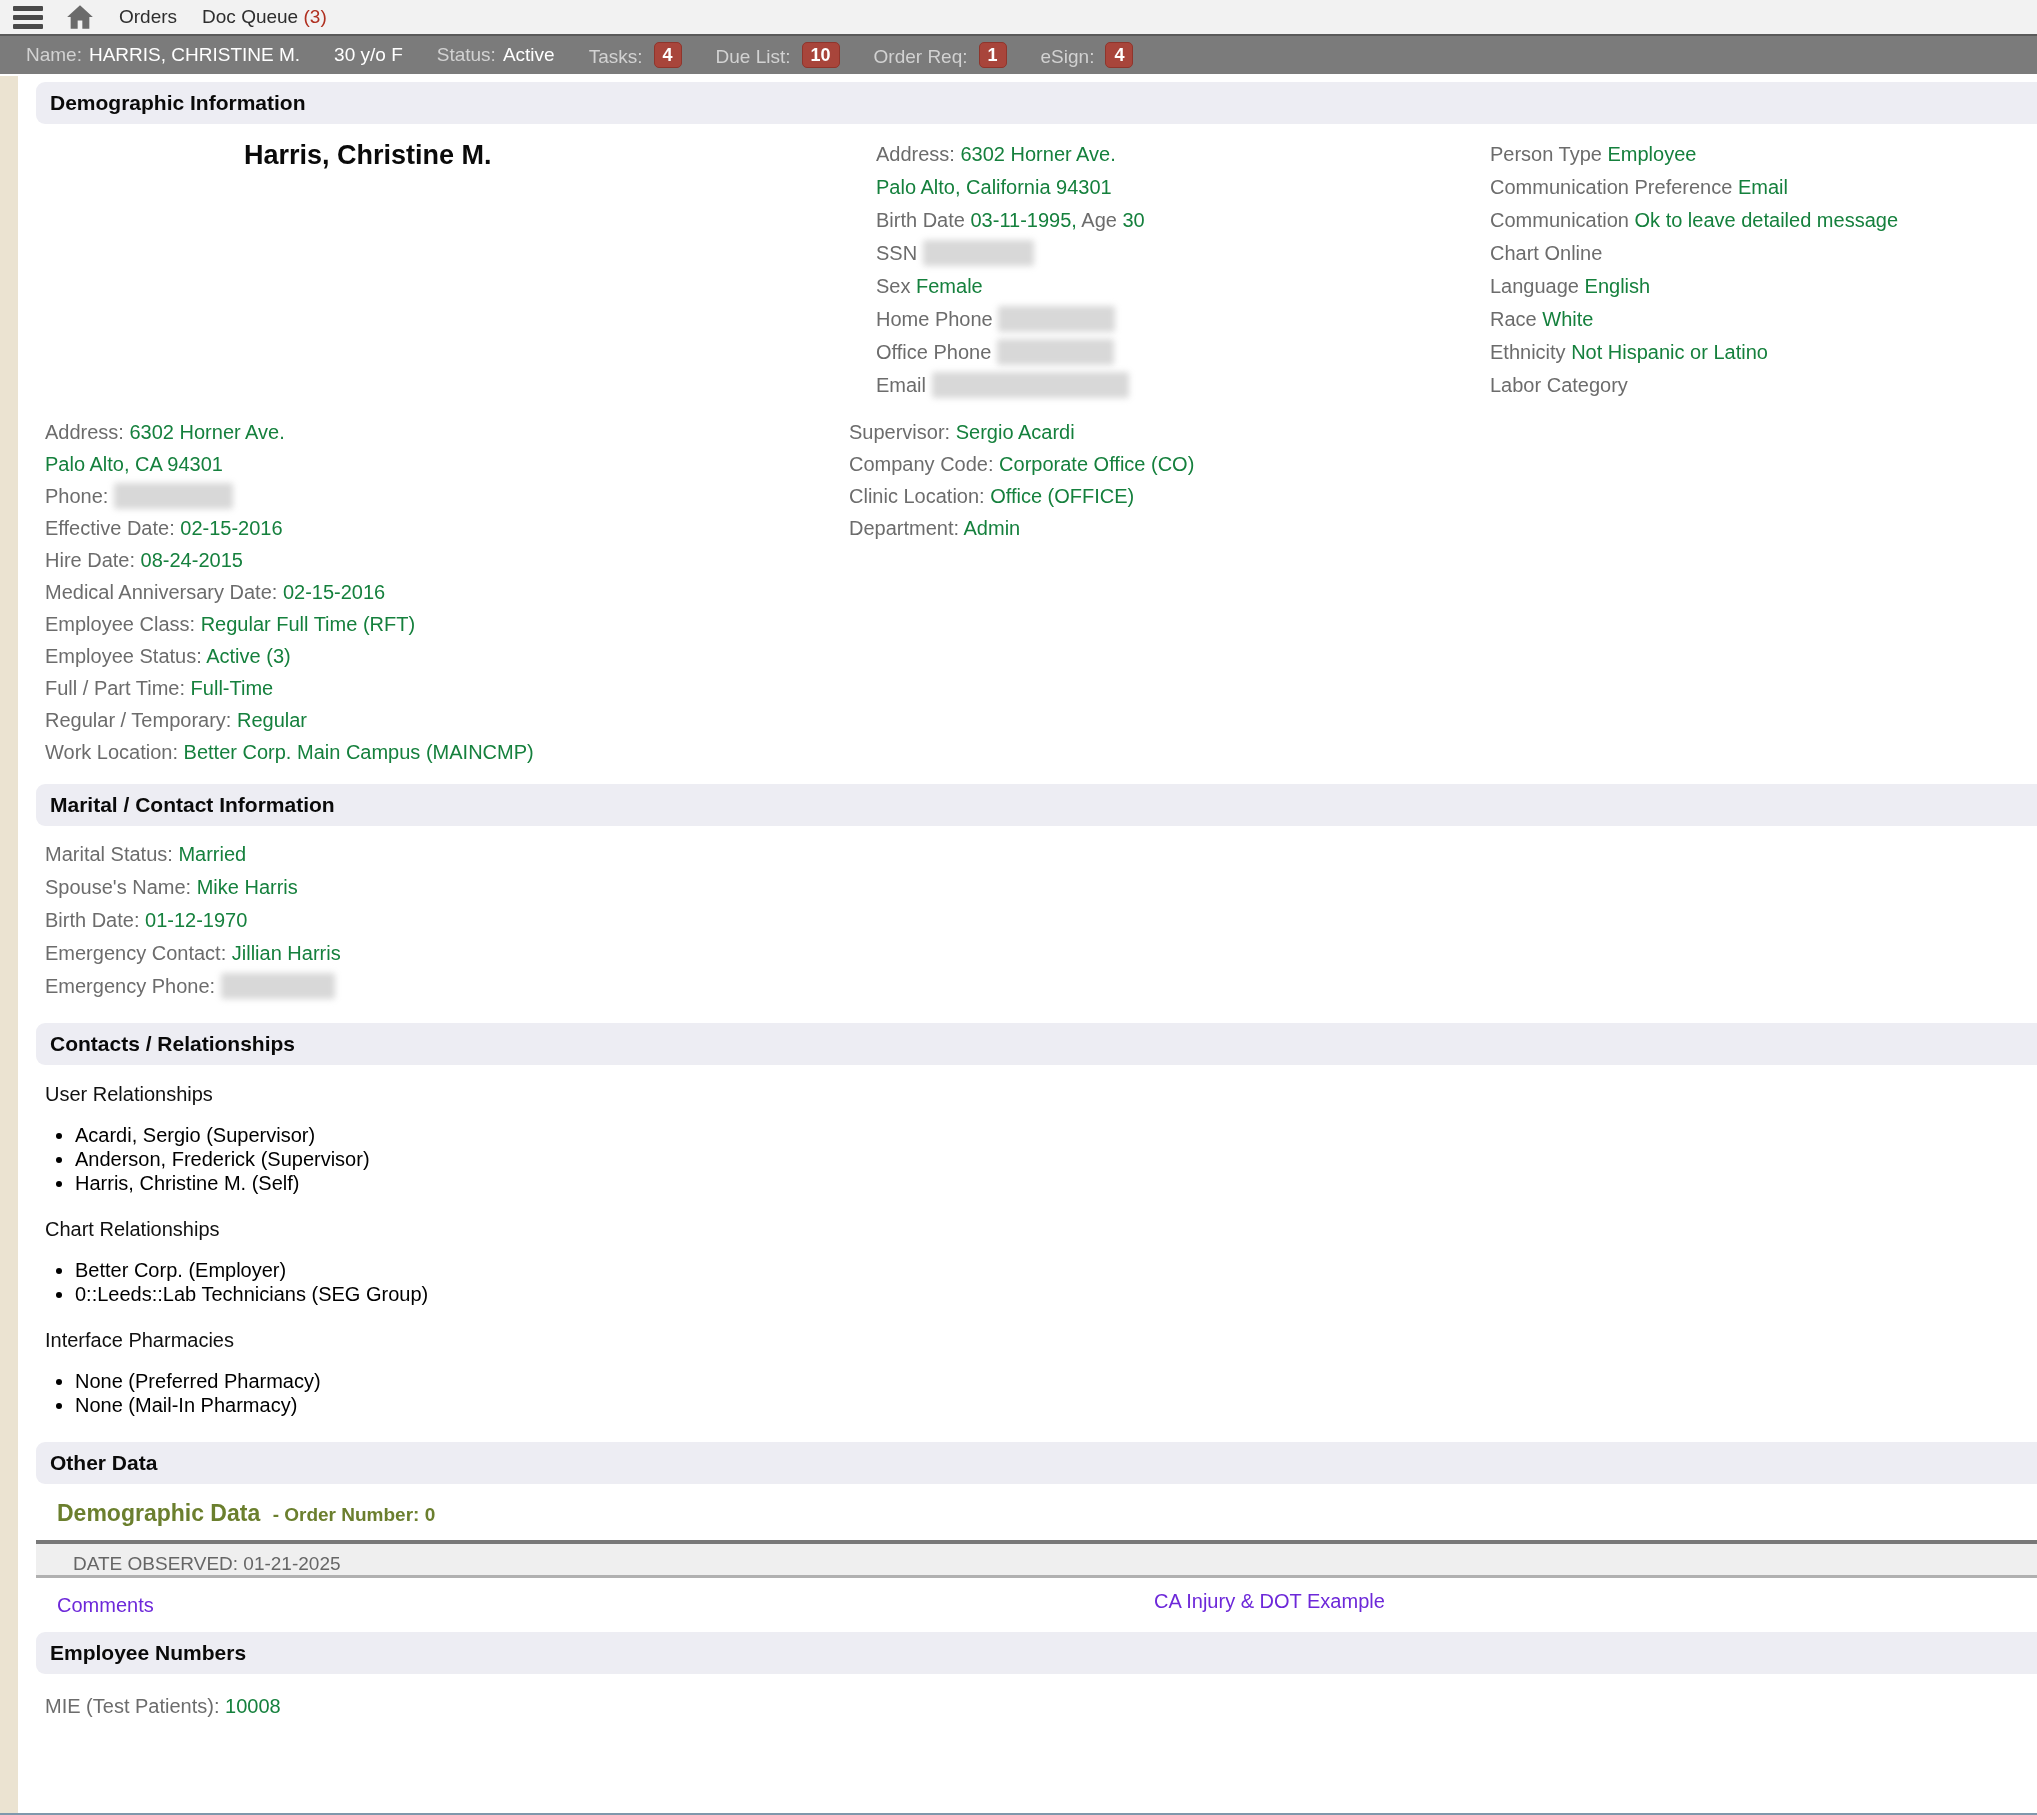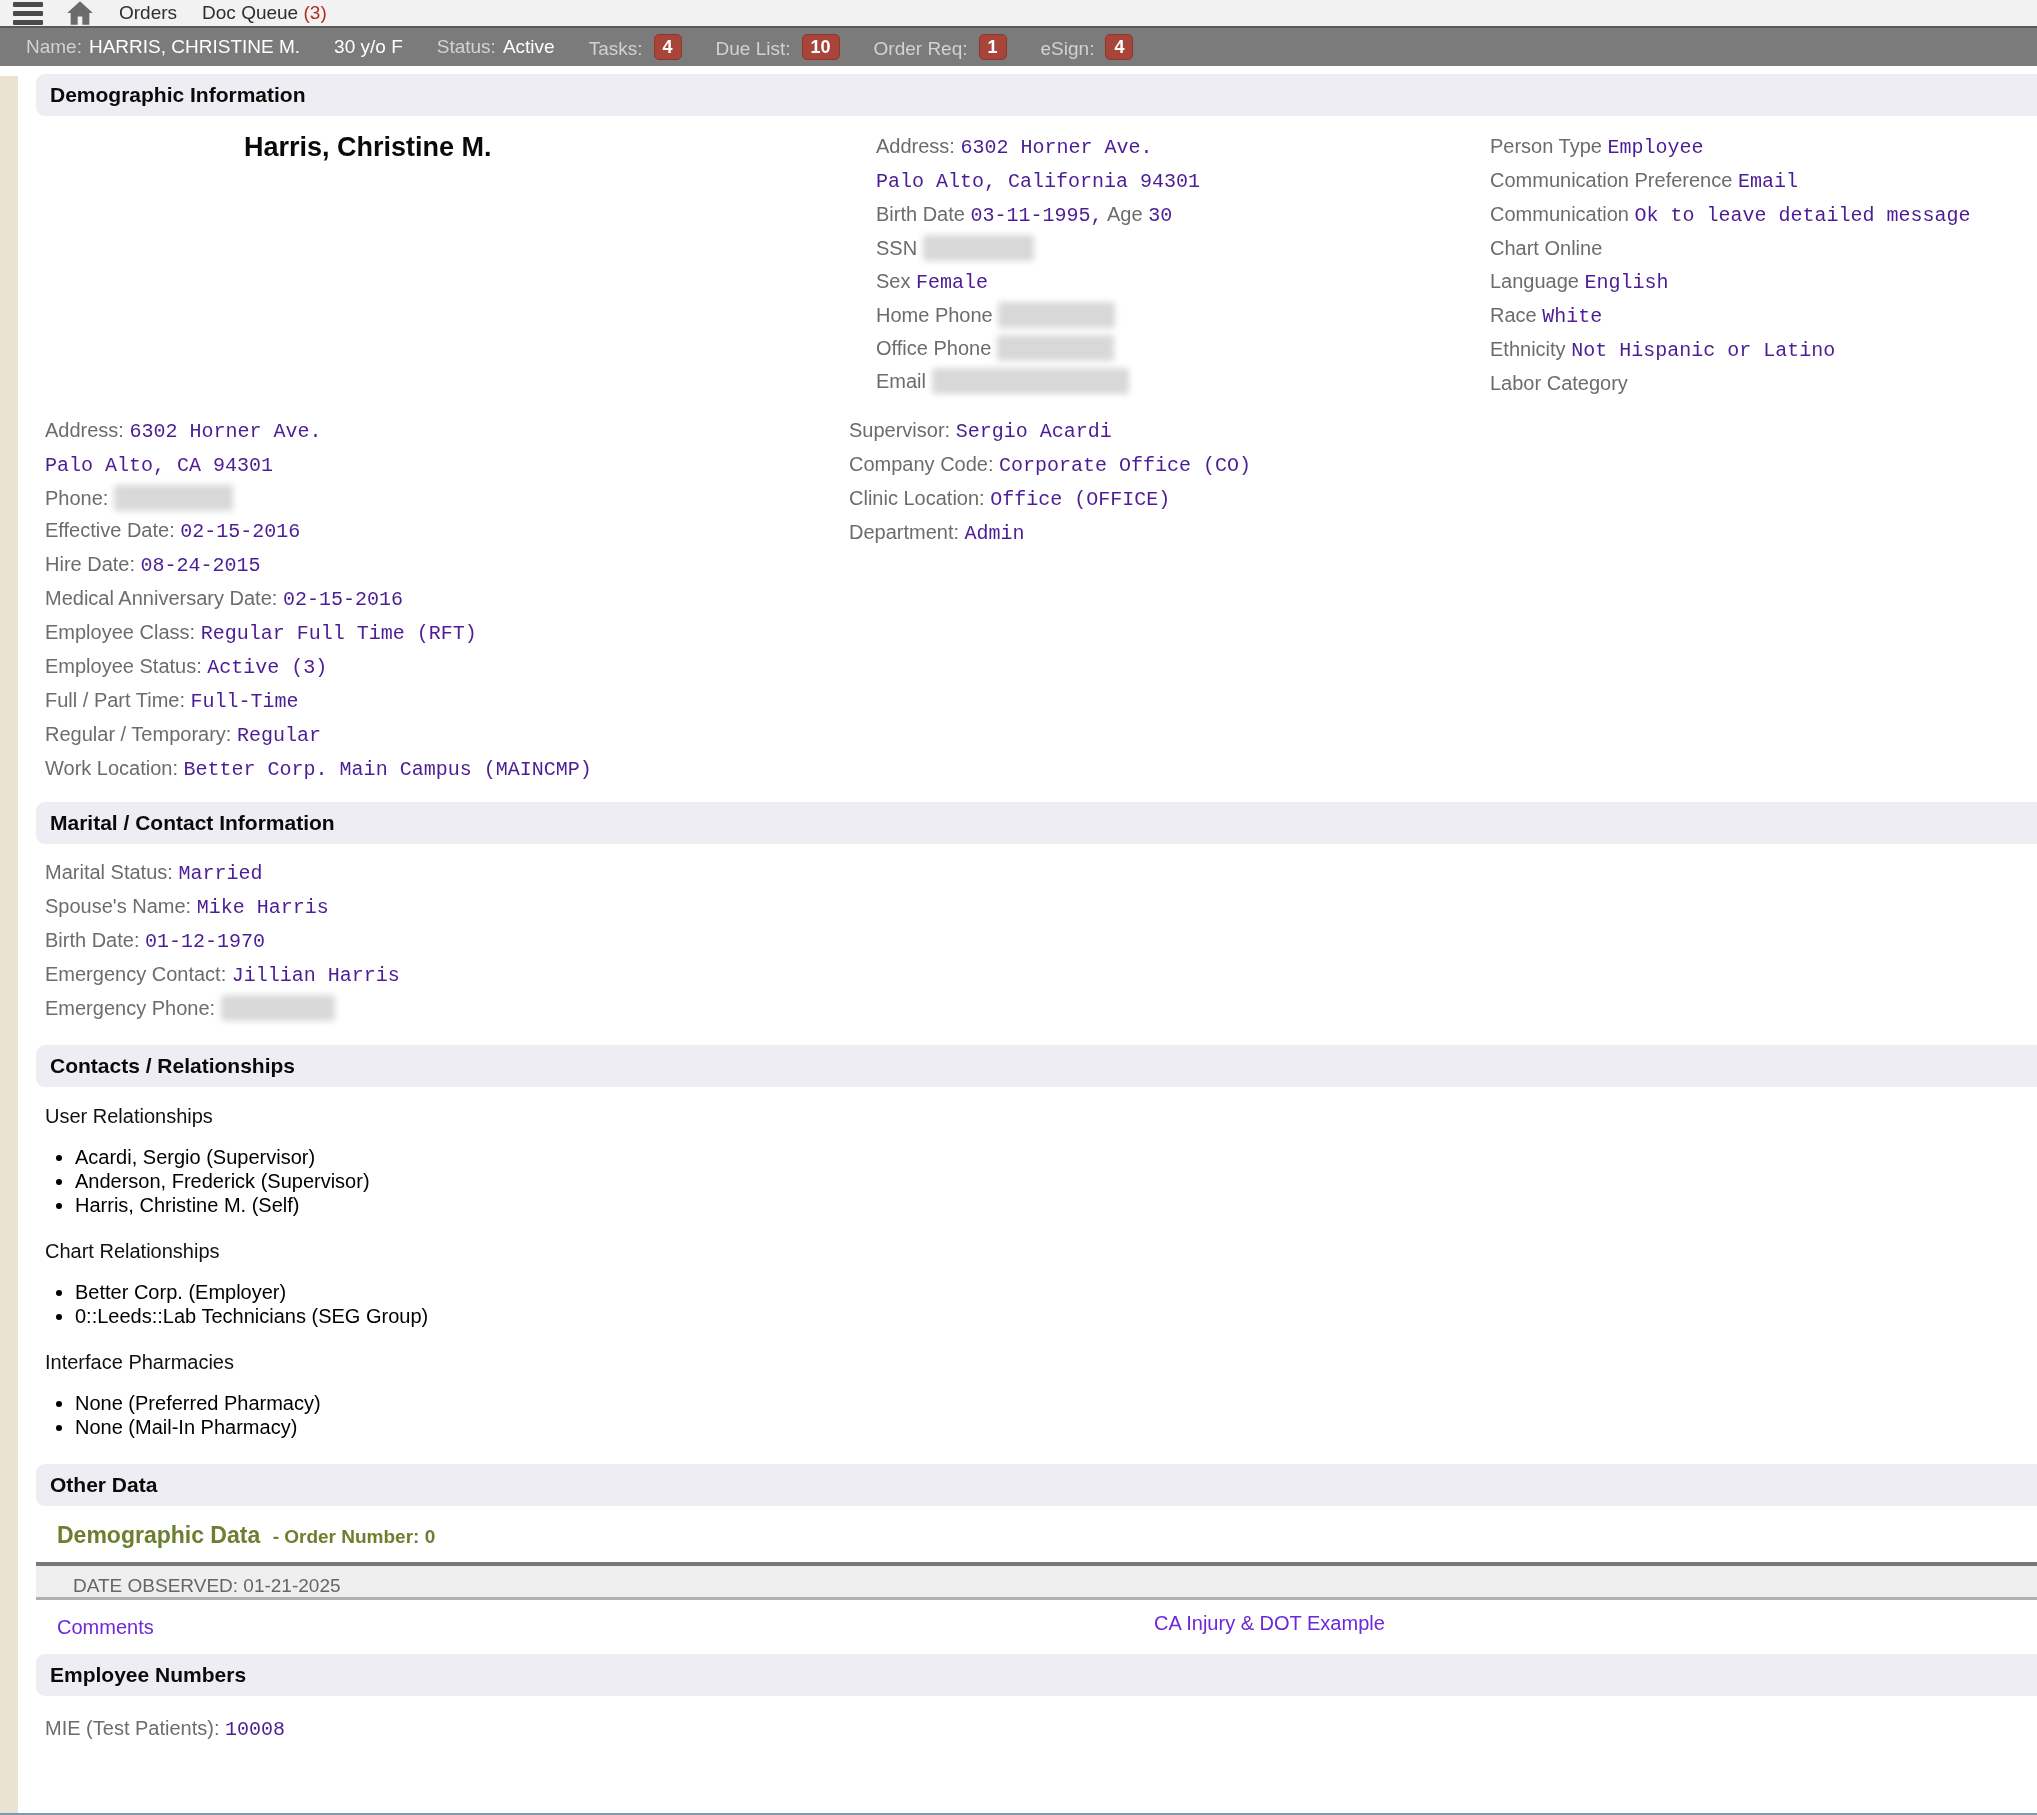--- a/index.html
+++ b/index.html
@@ -6,21 +6,21 @@
     --badge-red:#a8453b; --count-red:#b03020; --link-green:#6b7f2e;
     --bar-gray:#7b7b7b; --section-header-bg:#ededf3; --left-strip:#ebe3d1;
     --label-gray:#6c6c6c;
   }
   *{box-sizing:border-box;}
   html,body{margin:0;padding:0;}
   body{font-family:"Liberation Sans","DejaVu Sans",sans-serif;background:#fff;}
   .page{position:relative;width:2038px;height:1816px;background:#fff;overflow:hidden;}
 
   
-  .toolbar{height:28px;background:#f2f2f2;border-bottom:2px solid #5a5a5a;
+  .toolbar{height:36px;background:#f2f2f2;border-bottom:2px solid #5a5a5a;
     display:flex;align-items:center;padding-left:13px;}
   .hamburger{display:inline-flex;flex-direction:column;justify-content:center;gap:4px;width:30px;cursor:pointer;}
   .hamburger i{display:block;height:5px;background:#4a4a4a;border-radius:1px;}
   .home{margin-left:23px;display:inline-flex;align-items:center;cursor:pointer;}
   .nav-link{margin-left:25px;font-size:19px;color:#2e2e2e;cursor:pointer;white-space:nowrap;}
   .nav-count{color:var(--count-red);}
 
   
   .patient-bar{height:38px;background:var(--bar-gray);display:flex;align-items:center;
     padding-left:26px;font-size:19px;white-space:nowrap;}
@@ -37,21 +37,21 @@
     line-height:42px;font-weight:bold;font-size:21px;color:#0a0a0a;padding-left:14px;}
   .sh-demo{margin-top:8px;}
   .sh-emp{margin-top:68px;}
   .sh-marital{margin-top:16px;}
   .sh-contacts{margin-top:20px;}
   .sh-other{margin-top:25px;}
   .sh-empnum{margin-top:4px;}
 
   .lv{line-height:33px;min-height:33px;font-size:20px;white-space:nowrap;}
   .lbl{color:var(--label-gray);}
-  .val{color:#4c1d95;font-family:Liberation Mono, monospace;}
+  .val{color:#15803d;}
   .blur-box{display:inline-block;height:26px;background:#d8d8d8;border-radius:2px;
     filter:blur(3px);vertical-align:middle;margin-top:-4px;}
 
   .demo-grid{display:flex;margin-top:14px;}
   .demo-name-cell{width:840px;}
   .patient-name{margin-left:208px;margin-top:2px;font-size:27px;font-weight:bold;color:#0a0a0a;}
   .demo-col2{width:614px;}
   .demo-col3{flex:1;}
 
   .emp-grid{display:flex;margin-top:14px;}

